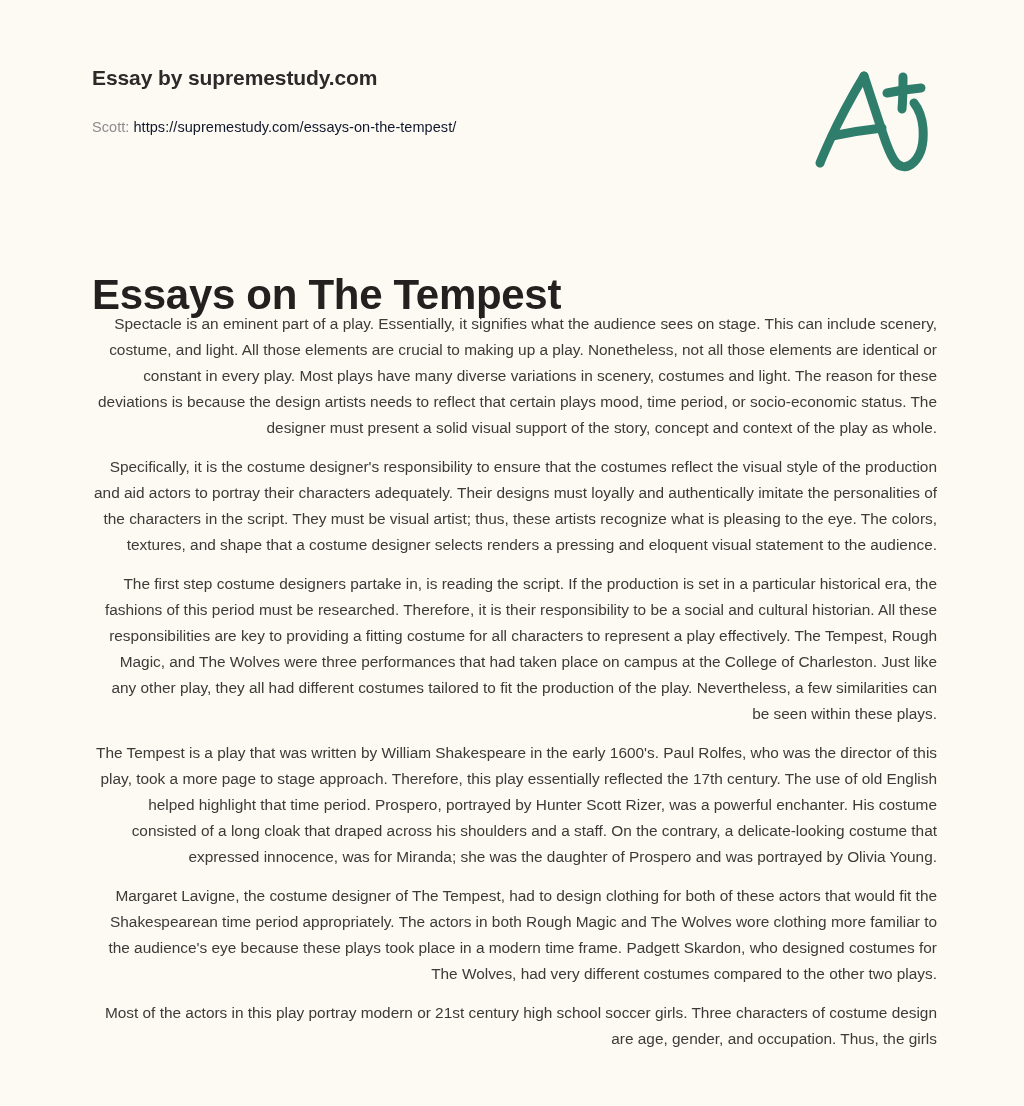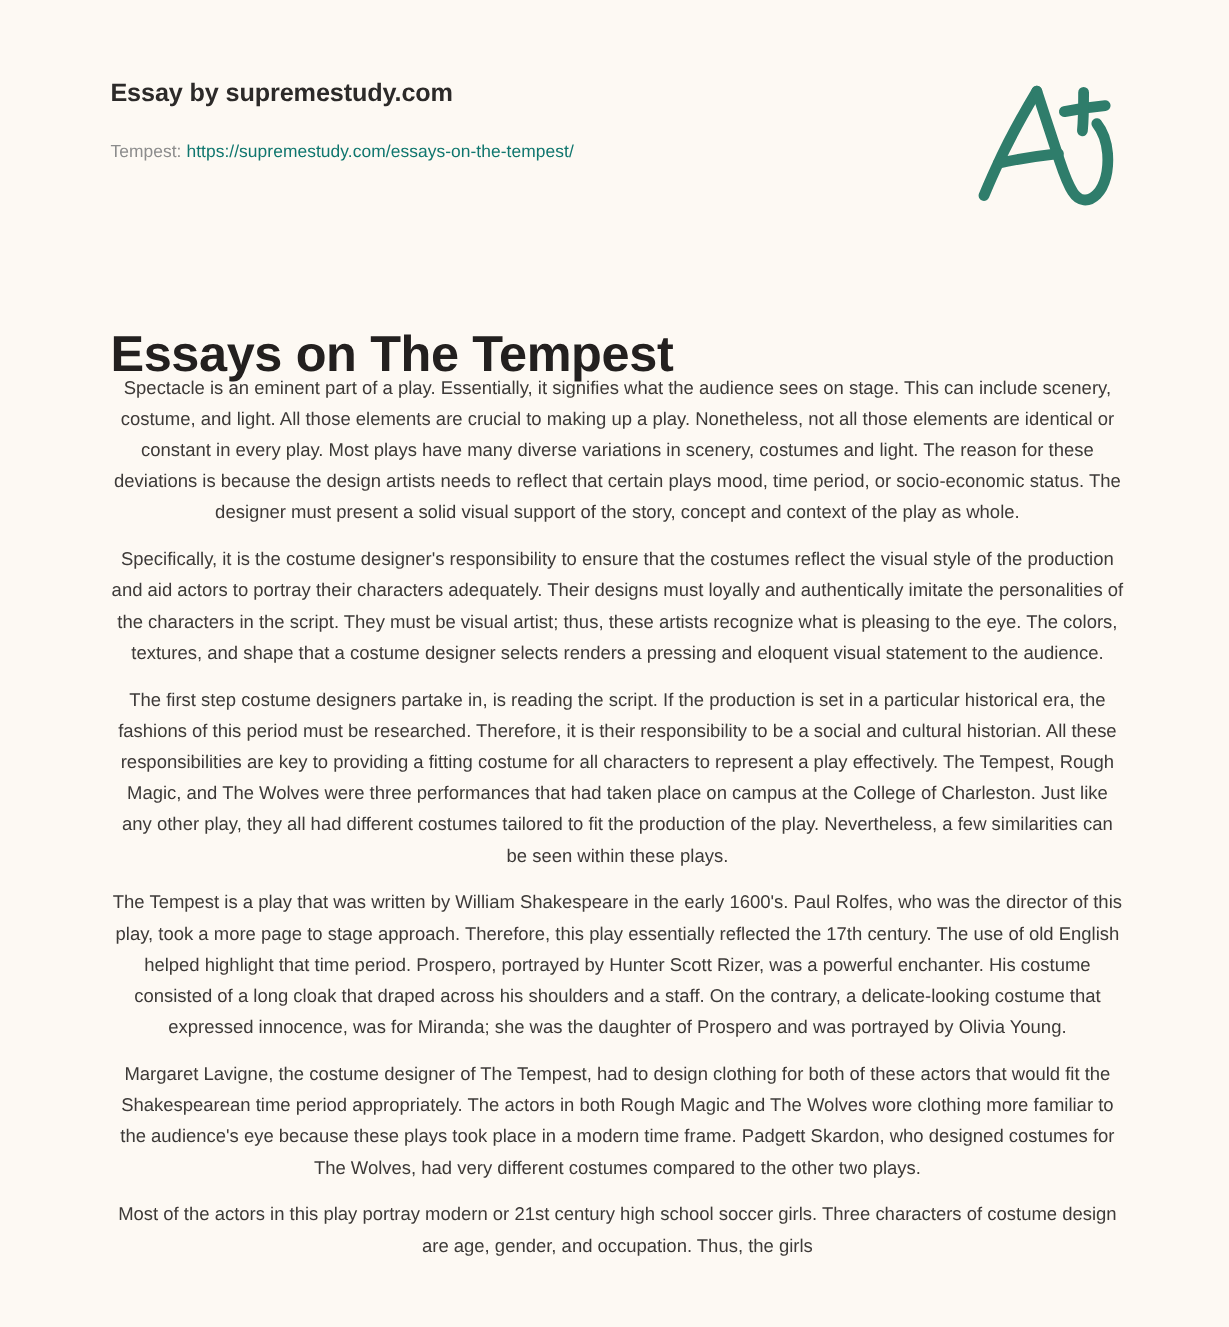--- a/index.html
+++ b/index.html
@@ -47,21 +47,21 @@
     position: absolute;
     left: 92px;
     top: 119px;
     font-size: 14.5px;
     color: #8c8c8c;
     white-space: nowrap;
     letter-spacing: 0.05px;
   }
 
   .source-url {
-    color: #0f766e;
+    color: #0f172a;
     text-decoration: none;
   }
 
   
   .logo {
     position: absolute;
     left: 806px;
     top: 62px;
     width: 130px;
     height: 118px;
@@ -90,37 +90,37 @@
     left: 92px;
     top: 311px;
     width: 845px;
     font-size: 15.4px;
     line-height: 26.1px;
     color: #3d3a38;
   }
 
   .article-body p {
     margin: 0 0 12.5px 0;
-    text-align: center;
+    text-align: right;
   }
   .article-body p:last-child {
     margin-bottom: 0;
   }
 </style>
 </head>
 <body>
 
 <div class="page">
 
   <div class="header">
 
     <div class="essay-by">Essay by supremestudy.com</div>
 
     <div class="source-line">
-      <span>Tempest:</span>
+      <span>Scott:</span>
       <span class="source-url">https://supremestudy.com/essays-on-the-tempest/</span>
     </div>
 
     <div class="logo">
       <svg viewBox="0 0 130 118" xmlns="http://www.w3.org/2000/svg">
         <g fill="none" stroke="#2f7d6b" stroke-linecap="round" stroke-linejoin="round">
 
           <path d="M58 14 C 46 34, 33 58, 24 78 C 19 89, 16 96, 14 101" stroke-width="9"></path>
 
           <path d="M58 14 C 64 32, 71 54, 77 72 C 81 84, 84 92, 88 98

